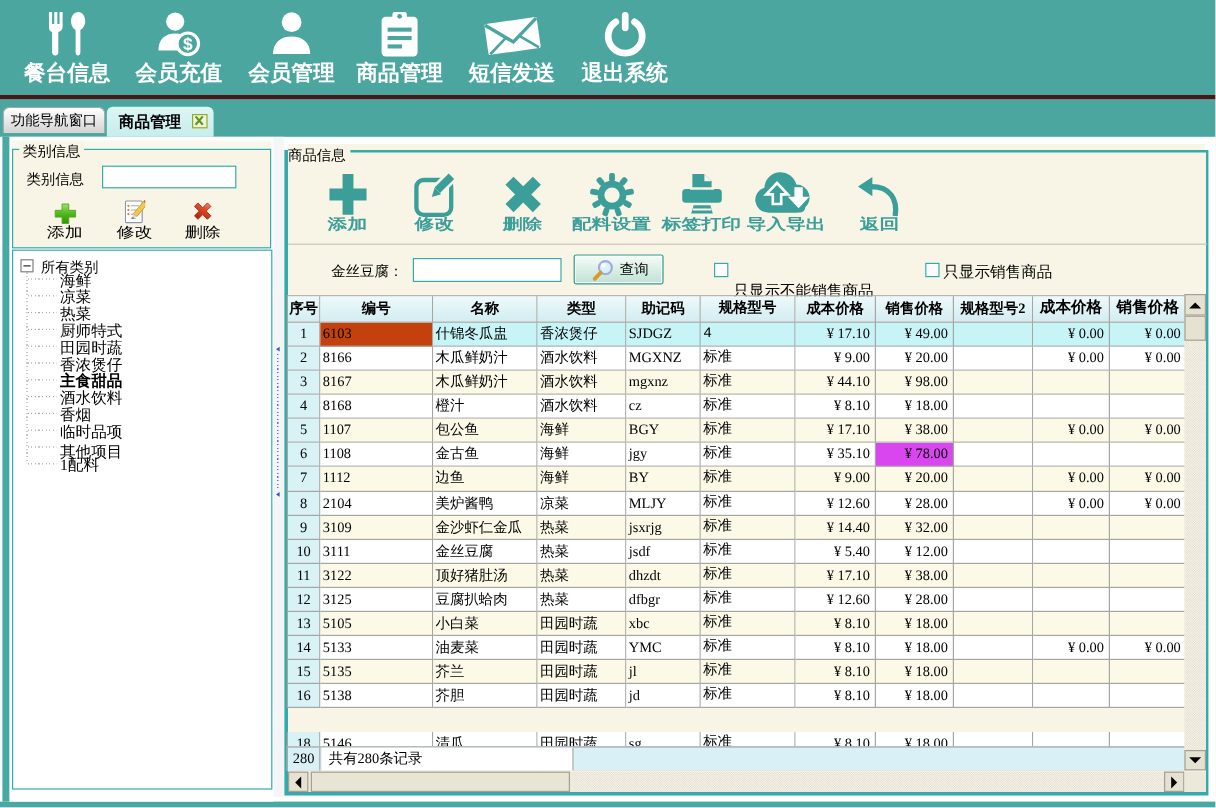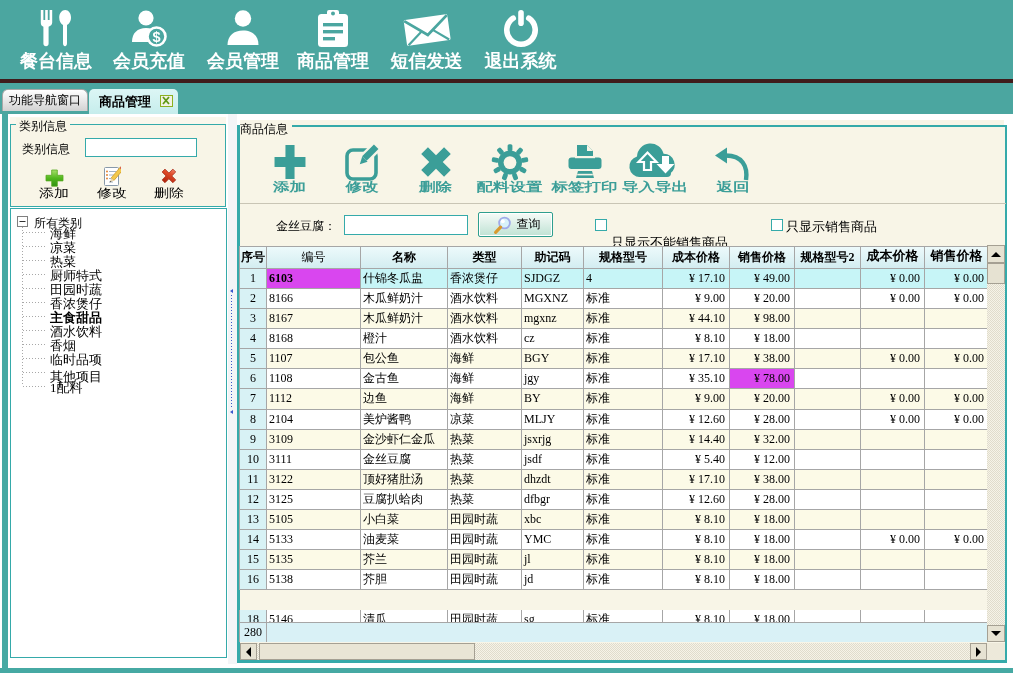--- a/index.html
+++ b/index.html
@@ -5,21 +5,21 @@
 div{position:absolute;box-sizing:border-box;}
 .sf{font-family:"Liberation Serif",serif;}
 .ss{font-family:"Liberation Sans",sans-serif;}
 .gr{left:239px;width:750px;display:flex;border-left:1px solid #A6A6A6;}
 .c{border-right:1px solid #A6A6A6;border-bottom:1px solid #A6A6A6;box-sizing:border-box;position:relative;font-family:"Liberation Serif",serif;font-size:12px;overflow:hidden;white-space:nowrap;color:#000;}
 .c0{width:27px;}
 .c1{width:94px;}
 .c2{width:87px;}
 .c3{width:74px;}
 .c4{width:62px;}
-.c5{width:79px;}
+.c5{width:79px;font-family:Liberation Mono, monospace;}
 .c6{width:67px;}
 .c7{width:65px;}
 .c8{width:66px;}
 .c9{width:64px;}
 .c10{width:64px;}
 .ctr{text-align:center;}
 .lft{padding-left:2px;}
 .rgt{text-align:right;padding-right:4px;}
 .dither{background:#F6F3E8;background-image:linear-gradient(45deg,#E0DCCC 25%,transparent 25%,transparent 75%,#E0DCCC 75%),linear-gradient(45deg,#E0DCCC 25%,transparent 25%,transparent 75%,#E0DCCC 75%);background-size:2px 2px;background-position:0 0,1px 1px;}
 .sbtn{background:#E6E2D2;border:1px solid #A5A093;display:flex;align-items:center;justify-content:center;}
@@ -228,34 +228,34 @@
       <path d="M9.6,12.2 L4.6,17.4" stroke="#D89A30" stroke-width="3.2" stroke-linecap="round"></path>
     </svg>
     <span class="sf" style="font-size:12px;">查询</span>
   </div>
 <div style="left:595px;top:219px;width:12px;height:12px;background:#fff;border:1px solid #35AAAA;"></div>
 <div class="sf" style="left:611px;top:218px;font-size:13px;margin-top:16px;">只显示不能销售商品</div>
 <div style="left:771px;top:219px;width:12px;height:12px;background:#fff;border:1px solid #35AAAA;"></div>
 <div class="sf" style="left:786px;top:218px;font-size:13px;">只显示销售商品</div>
 <div class="gr" style="top:246px;height:23px;border-top:1px solid #A6A6A6;">
 <div class="c c0 ctr" style="font-weight:bold;background:linear-gradient(#EDFAFB,#D3EDF1);line-height:21px;">序号</div>
-<div class="c c1 ctr" style="font-weight:normal;background:linear-gradient(#EDFAFB,#D3EDF1);line-height:21px;">编号</div>
+<div class="c c1 ctr" style="font-weight:bold;background:linear-gradient(#EDFAFB,#D3EDF1);line-height:21px;">编号</div>
 <div class="c c2 ctr" style="font-weight:bold;background:linear-gradient(#EDFAFB,#D3EDF1);line-height:21px;">名称</div>
 <div class="c c3 ctr" style="font-weight:bold;background:linear-gradient(#EDFAFB,#D3EDF1);line-height:21px;">类型</div>
 <div class="c c4 ctr" style="font-weight:bold;background:linear-gradient(#EDFAFB,#D3EDF1);line-height:21px;">助记码</div>
 <div class="c c5 ctr" style="font-weight:bold;background:linear-gradient(#EDFAFB,#D3EDF1);line-height:21px;">规格型号</div>
 <div class="c c6 ctr" style="font-weight:bold;background:linear-gradient(#EDFAFB,#D3EDF1);line-height:21px;">成本价格</div>
 <div class="c c7 ctr" style="font-weight:bold;background:linear-gradient(#EDFAFB,#D3EDF1);line-height:21px;">销售价格</div>
 <div class="c c8 ctr" style="font-weight:bold;background:linear-gradient(#EDFAFB,#D3EDF1);line-height:21px;">规格型号2</div>
 <div class="c c9 ctr" style="font-weight:bold;background:linear-gradient(#EDFAFB,#D3EDF1);font-size:13px;line-height:17px;">成本价格</div>
 <div class="c c10 ctr" style="font-weight:bold;background:linear-gradient(#EDFAFB,#D3EDF1);font-size:13px;line-height:17px;">销售价格</div>
 </div>
 <div class="gr" style="top:269px;height:20px;overflow:hidden;">
 <div class="c c0 ctr" style="background:#D8F2F5;line-height:19px;">1</div>
-<div class="c c1 lft" style="background:#d946ef;line-height:19px;font-weight:bold;">6103</div>
+<div class="c c1 lft" style="background:#c2410c;line-height:19px;">6103</div>
 <div class="c c2 lft" style="background:#C7F5F7;line-height:19px;">什锦冬瓜盅</div>
 <div class="c c3 lft" style="background:#C7F5F7;line-height:19px;">香浓煲仔</div>
 <div class="c c4 lft" style="background:#C7F5F7;line-height:19px;">SJDGZ</div>
 <div class="c c5 lft" style="background:#C7F5F7;line-height:19px;">4</div>
 <div class="c c6 rgt" style="background:#C7F5F7;line-height:19px;">¥ 17.10</div>
 <div class="c c7 rgt" style="background:#C7F5F7;line-height:19px;">¥ 49.00</div>
 <div class="c c8 lft" style="background:#C7F5F7;line-height:19px;"></div>
 <div class="c c9 rgt" style="background:#C7F5F7;line-height:19px;">¥ 0.00</div>
 <div class="c c10 rgt" style="background:#C7F5F7;line-height:19px;">¥ 0.00</div>
 </div>
@@ -475,20 +475,21 @@
 <div class="c c4 lft" style="background:#FFFFFF;line-height:19px;">sg</div>
 <div class="c c5 lft" style="background:#FFFFFF;line-height:19px;">标准</div>
 <div class="c c6 rgt" style="background:#FFFFFF;line-height:19px;">¥ 8.10</div>
 <div class="c c7 rgt" style="background:#FFFFFF;line-height:19px;">¥ 18.00</div>
 <div class="c c8 lft" style="background:#FFFFFF;line-height:19px;"></div>
 <div class="c c9 rgt" style="background:#FFFFFF;line-height:19px;"></div>
 <div class="c c10 rgt" style="background:#FFFFFF;line-height:19px;"></div>
 </div>
 <div class="gr" style="top:622px;height:20px;background:#D9F1F6;border-top:1px solid #A6A6A6;">
 <div class="sf" style="left:0;top:0;width:27px;height:19px;border-right:1px solid #A6A6A6;text-align:center;line-height:18px;font-size:12px;position:absolute;box-sizing:border-box;">280</div>
+<div class="sf" style="left:28px;top:0;width:210px;height:19px;background:#fff;border-right:1px solid #A6A6A6;line-height:18px;font-size:12px;padding-left:6px;position:absolute;box-sizing:border-box;">共有280条记录</div>
 </div>
 <div class="dither" style="left:987px;top:246px;width:18px;height:396px;"></div>
 <div class="sbtn" style="left:987px;top:245px;width:18px;height:18px;">
     <div class="tri" style="border-left:5px solid transparent;border-right:5px solid transparent;border-bottom:5px solid #000;"></div>
   </div>
 <div class="sbtn" style="left:987px;top:263px;width:18px;height:21px;"></div>
 <div class="sbtn" style="left:987px;top:625px;width:18px;height:17px;">
     <div class="tri" style="border-left:5px solid transparent;border-right:5px solid transparent;border-top:5px solid #000;"></div>
   </div>
 <div class="dither" style="left:240px;top:643px;width:747px;height:17px;"></div>

